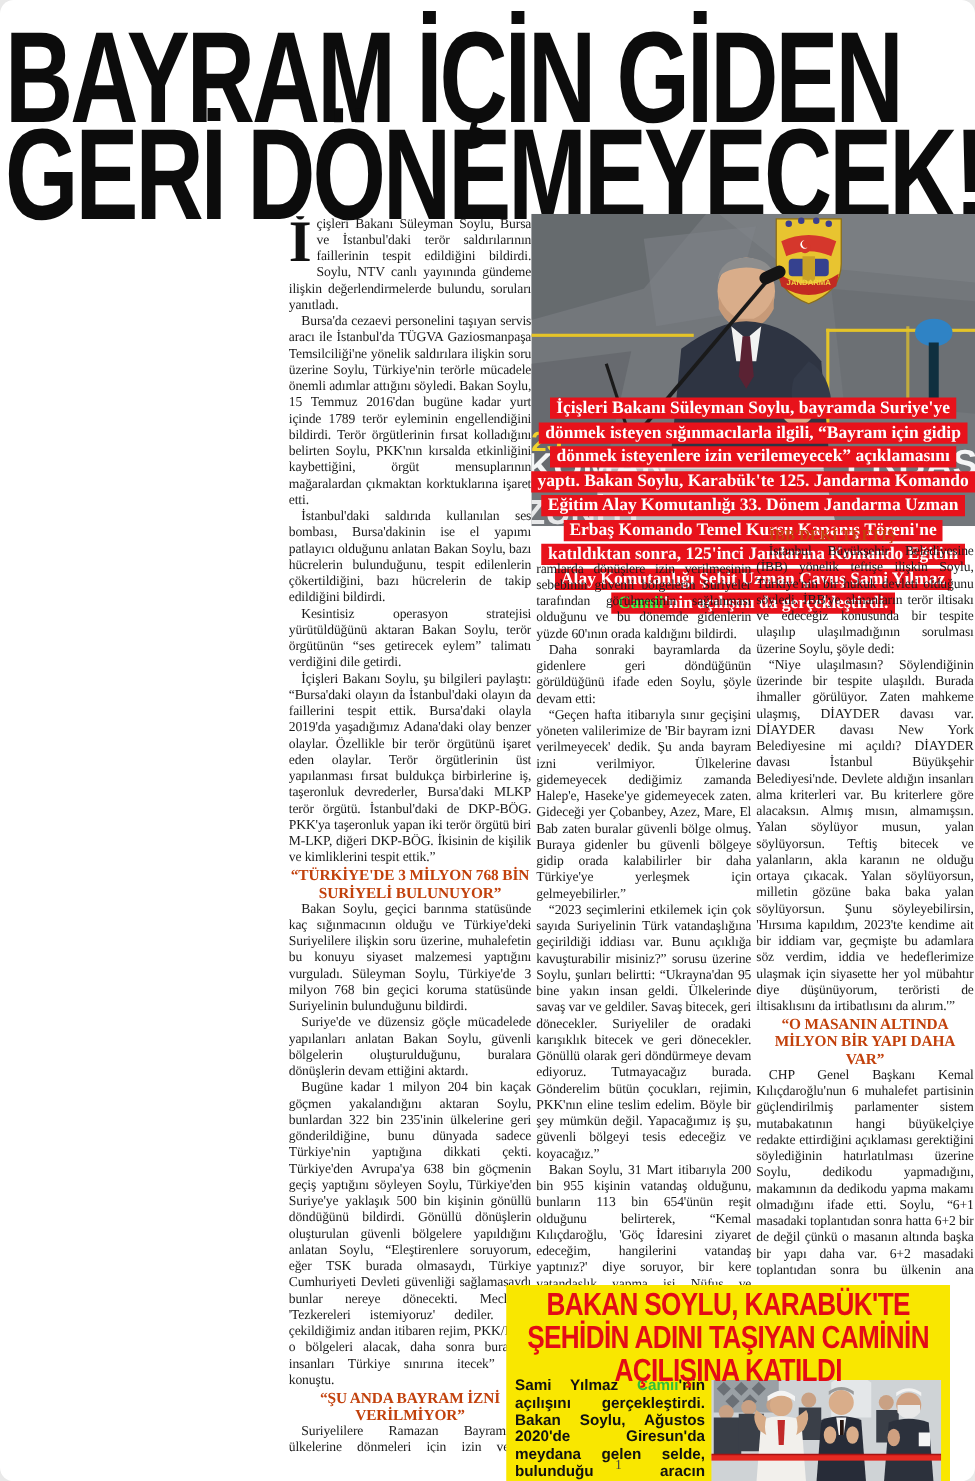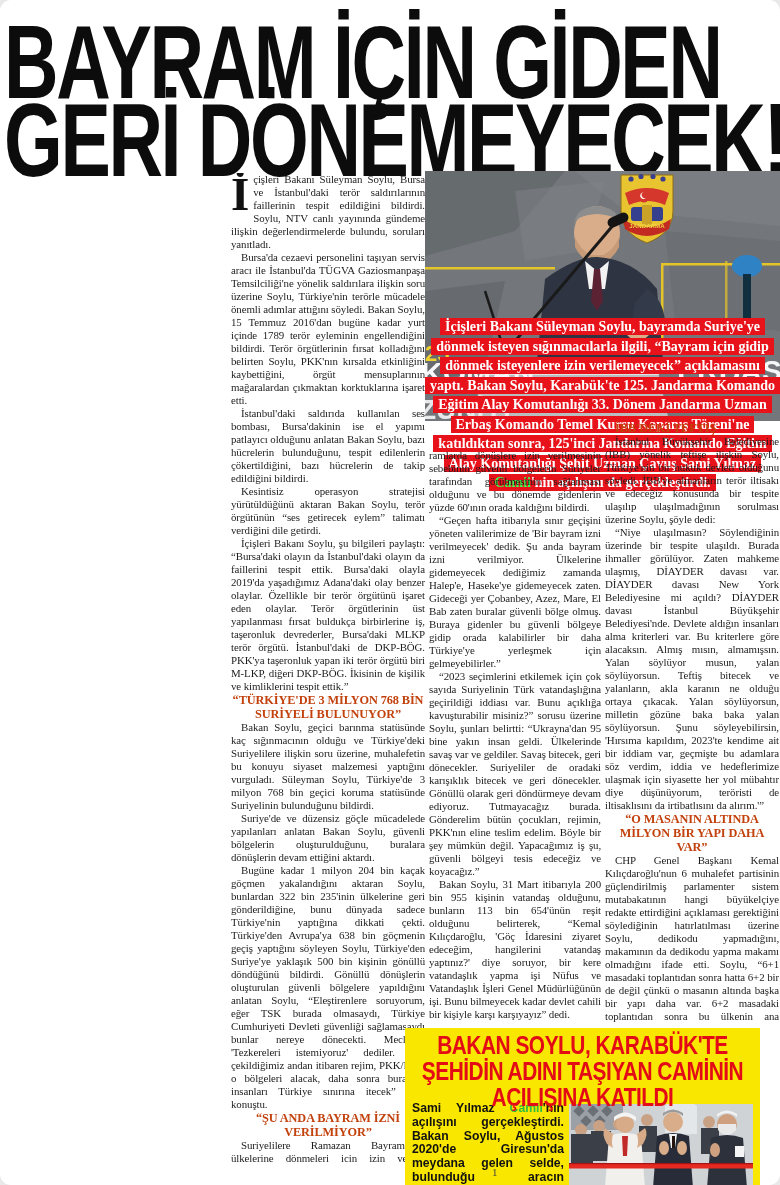--- a/index.html
+++ b/index.html
@@ -130,20 +130,21 @@
       <text x="0" y="190" font-family="Liberation Sans, sans-serif" font-size="22" font-weight="bold" fill="#f0d22e">25</text>
     </svg>
   </div>
 
   <div class="caption">
     <span class="strip"><span>İçişleri Bakanı Süleyman Soylu, bayramda Suriye'ye dönmek isteyen sığınmacılarla ilgili, “Bayram için gidip dönmek isteyenlere izin verilemeyecek” açıklamasını yaptı. Bakan Soylu, Karabük'te 125. Jandarma Komando Eğitim Alay Komutanlığı 33. Dönem Jandarma Uzman Erbaş Komando Temel Kursu Kapanış Töreni'ne katıldıktan sonra, 125'inci Jandarma Komando Eğitim Alay Komutanlığı Şehit Uzman Çavuş Sami Yılmaz </span><span class="green">Camii</span><span>'nin açılışını da gerçekleştirdi.</span></span>
   </div>
 
   <div class="col col-mid">
     <p>ramlarda dönüşlere izin verilmesinin sebebinin güvenli bölgelerin Suriyeler tarafından görülmesinin sağlanması olduğunu ve bu dönemde gidenlerin yüzde 60'ının orada kaldığını bildirdi.</p>
+    <p class="ind">Daha sonraki bayramlarda da gidenlere geri döndüğünün görüldüğünü ifade eden Soylu, şöyle devam etti:</p>
     <p class="ind">“Geçen hafta itibarıyla sınır geçişini yöneten valilerimize de 'Bir bayram izni verilmeyecek' dedik. Şu anda bayram izni verilmiyor. Ülkelerine gidemeyecek dediğimiz zamanda Halep'e, Haseke'ye gidemeyecek zaten. Gideceği yer Çobanbey, Azez, Mare, El Bab zaten buralar güvenli bölge olmuş. Buraya gidenler bu güvenli bölgeye gidip orada kalabilirler bir daha Türkiye'ye yerleşmek için gelmeyebilirler.”</p>
     <p class="ind">“2023 seçimlerini etkilemek için çok sayıda Suriyelinin Türk vatandaşlığına geçirildiği iddiası var. Bunu açıklığa kavuşturabilir misiniz?” sorusu üzerine Soylu, şunları belirtti: “Ukrayna'dan 95 bine yakın insan geldi. Ülkelerinde savaş var ve geldiler. Savaş bitecek, geri dönecekler. Suriyeliler de oradaki karışıklık bitecek ve geri dönecekler. Gönüllü olarak geri döndürmeye devam ediyoruz. Tutmayacağız burada. Gönderelim bütün çocukları, rejimin, PKK'nın eline teslim edelim. Böyle bir şey mümkün değil. Yapacağımız iş şu, güvenli bölgeyi tesis edeceğiz ve koyacağız.”</p>
     <p class="ind">Bakan Soylu, 31 Mart itibarıyla 200 bin 955 kişinin vatandaş olduğunu, bunların 113 bin 654'ünün reşit olduğunu belirterek, “Kemal Kılıçdaroğlu, 'Göç İdaresini ziyaret edeceğim, hangilerini vatandaş yaptınız?' diye soruyor, bir kere vatandaşlık yapma işi Nüfus ve Vatandaşlık İşleri Genel Müdürlüğünün işi. Bunu bilmeyecek kadar devlet cahili bir kişiyle karşı karşıyayız” dedi.</p>
 
   </div>
 
   <div class="col col-right">
     <p class="subhead left">İBB'DEKİ TEFTİŞ</p>
     <p class="ind">İstanbul Büyükşehir Belediyesine (İBB) yönelik teftişe ilişkin Soylu, Türkiye'nin bir hukuk devleti olduğunu söyledi. İBB'ye alınanların terör iltisakı ve edeceğiz konusunda bir tespite ulaşılıp ulaşılmadığının sorulması üzerine Soylu, şöyle dedi:</p>
     <p class="ind">“Niye ulaşılmasın? Söylendiğinin üzerinde bir tespite ulaşıldı. Burada ihmaller görülüyor. Zaten mahkeme ulaşmış, DİAYDER davası var. DİAYDER davası New York Belediyesine mi açıldı? DİAYDER davası İstanbul Büyükşehir Belediyesi'nde. Devlete aldığın insanları alma kriterleri var. Bu kriterlere göre alacaksın. Almış mısın, almamışsın. Yalan söylüyor musun, yalan söylüyorsun. Teftiş bitecek ve yalanların, akla karanın ne olduğu ortaya çıkacak. Yalan söylüyorsun, milletin gözüne baka baka yalan söylüyorsun. Şunu söyleyebilirsin, 'Hırsıma kapıldım, 2023'te kendime ait bir iddiam var, geçmişte bu adamlara söz verdim, iddia ve hedeflerimize ulaşmak için siyasette her yol mübahtır diye düşünüyorum, teröristi de iltisaklısını da irtibatlısını da alırım.'”</p>

